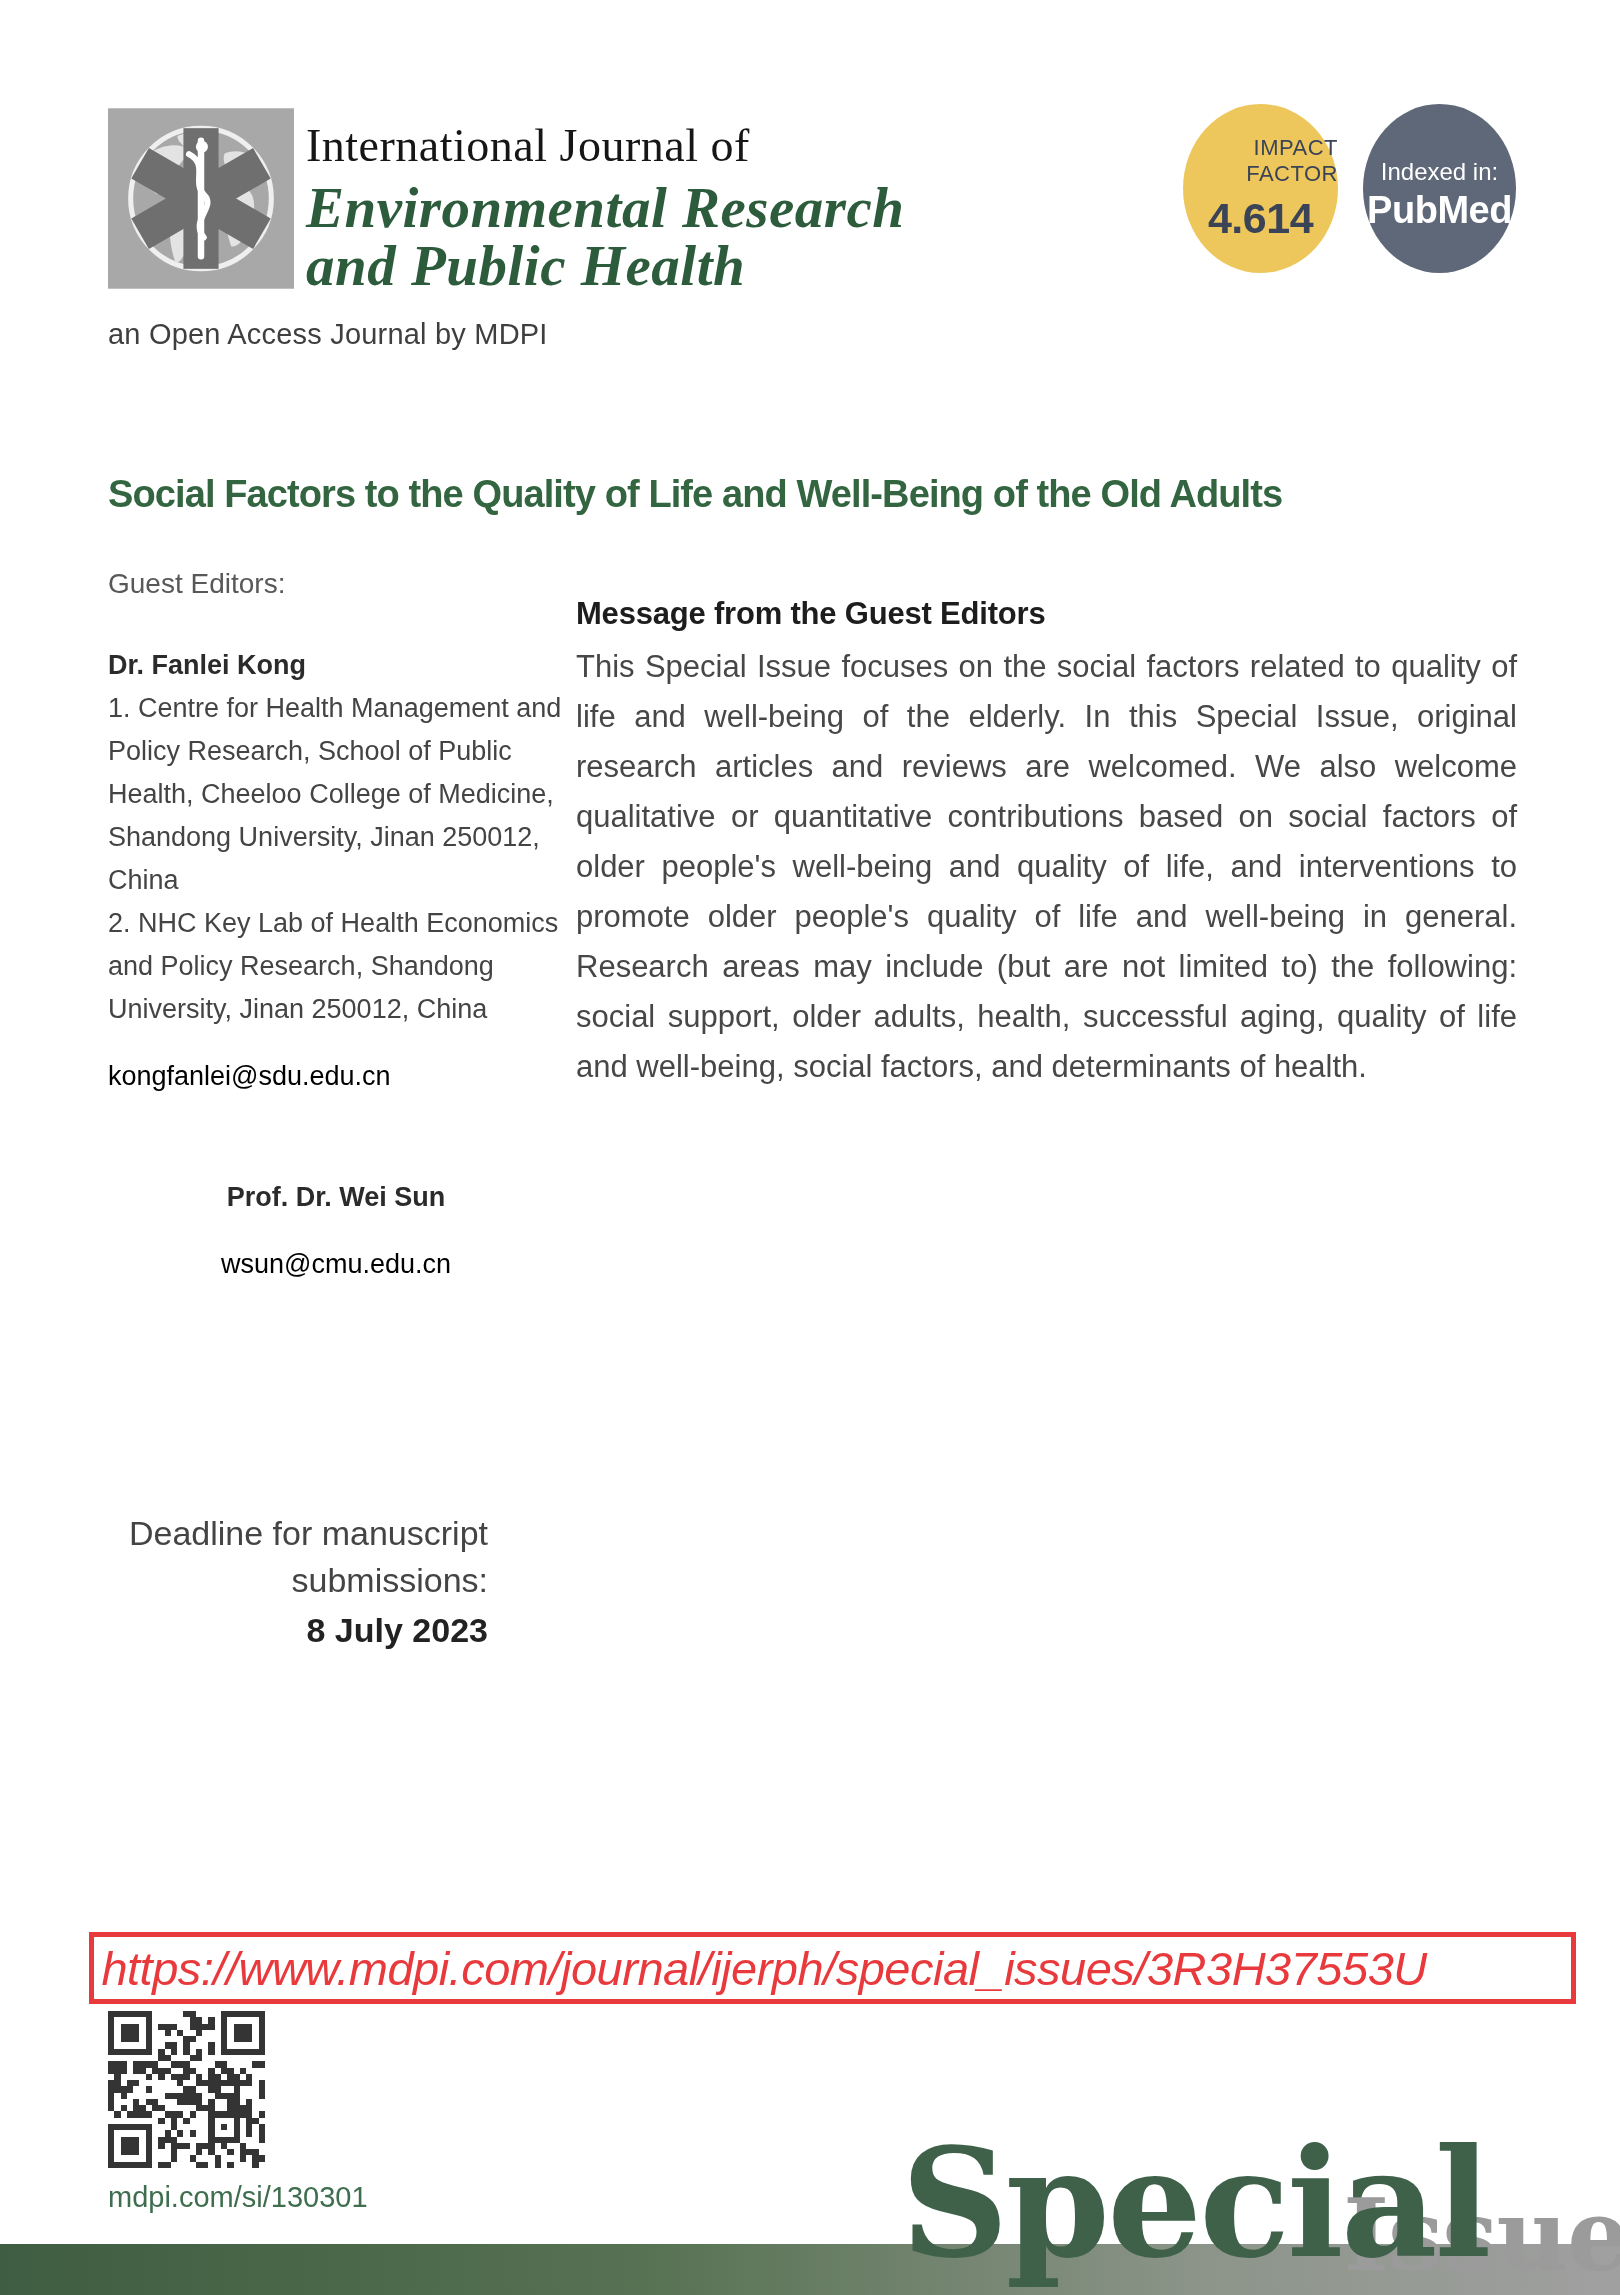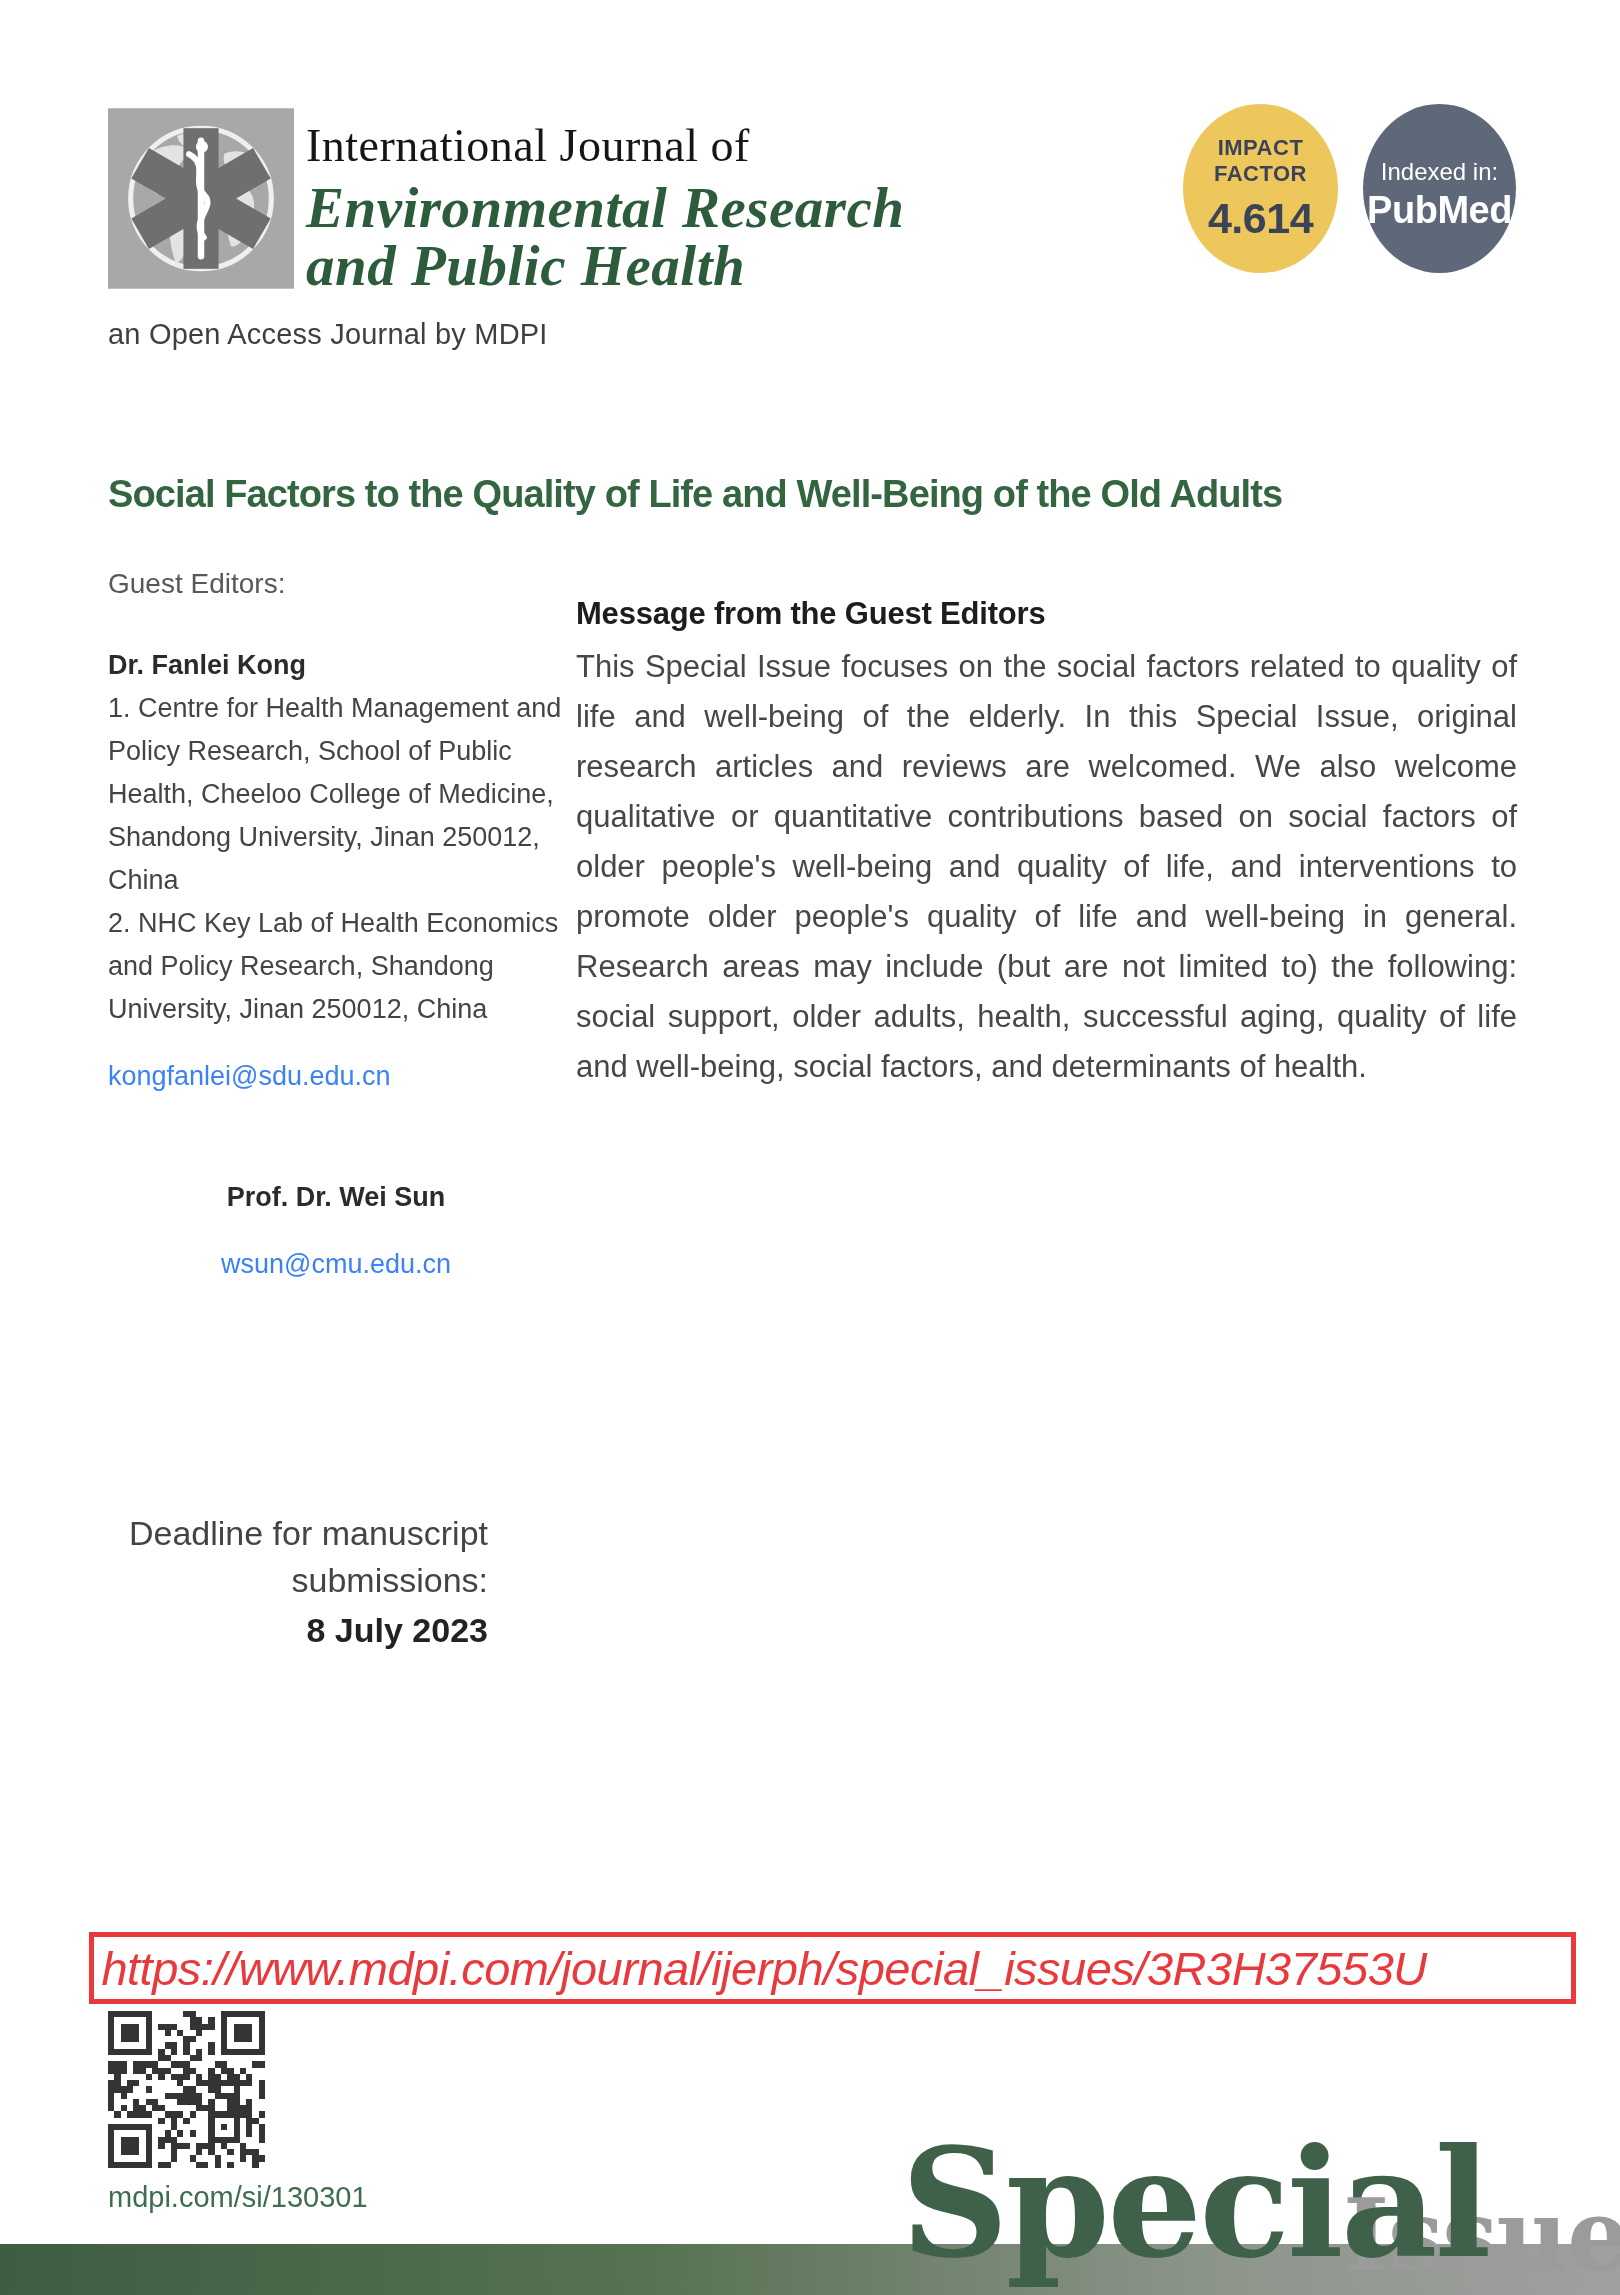--- a/index.html
+++ b/index.html
@@ -13,36 +13,36 @@
   .logo-box{left:108px; top:108px; width:186px; height:181px;}
   .journal-name{left:306px; top:119px; white-space:nowrap;}
   .jn1{font-family:"Liberation Serif", serif; font-size:46px; color:#161616; letter-spacing:0.5px;}
   .jn23{font-family:"Liberation Serif", serif; font-style:italic; font-weight:bold;
         font-size:57px; color:#2d5c3d; line-height:58px; letter-spacing:0.5px;}
   .jn2{margin-top:7.4px;}
   .tagline{left:108px; top:318px; font-size:29px; color:#3f3f3f; letter-spacing:0.2px;}
 
   .badge{border-radius:50%; text-align:center; box-sizing:border-box;}
   .badge-if{left:1183px; top:104px; width:155px; height:169px; background:#eec75c; color:#3b4356; padding-top:31px;}
-  .if-line{font-size:22px; font-weight:bold; letter-spacing:0.5px; line-height:26px;}
+  .if-line{font-size:22px; font-weight:normal; letter-spacing:0.5px; line-height:26px;text-align:right;}
   .if-value{font-size:43px; font-weight:bold; margin-top:7.4px; letter-spacing:-0.5px;}
   .badge-pm{left:1363px; top:104px; width:153px; height:169px; background:#5e6878; color:#ffffff; padding-top:54px;}
   .pm-label{font-size:24px; line-height:28px;}
   .pm-value{font-size:38px; font-weight:bold; margin-top:3px; letter-spacing:-0.5px;}
 
   
   .page-title{left:108px; top:473px; width:1435px; font-size:38px; font-weight:bold;
               color:#336640; letter-spacing:-0.9px; white-space:nowrap;}
   .guest-label{left:108px; top:568px; font-size:28px; color:#58585a;}
   .msg-heading{left:576px; top:596px; font-size:31px; font-weight:bold; color:#1d1d1d; letter-spacing:-0.2px;}
 
   
   .editors{left:108px; top:644px; width:456px; font-size:27px; line-height:43px; color:#444444;}
   .editor-name{font-weight:bold; color:#2b2b2b;}
-  .editor-email{margin-top:24px; color:#3b82f6;}
+  .editor-email{margin-top:24px; color:#000000;}
   .editor-block + .editor-block{margin-top:78px;text-align:center;}
   .deadline{left:108px; top:1510px; width:380px; font-size:34px; line-height:47px; color:#444444;text-align:right;}
   .deadline-date{font-weight:bold; color:#222222; margin-top:2.8px;}
 
   
   .message-body{left:576px; top:642px; width:941px; font-size:31px; line-height:50px;
                 color:#474747; text-align:justify;}
 
   
   .url-box{left:89px; top:1932px; width:1487px; height:72px;

